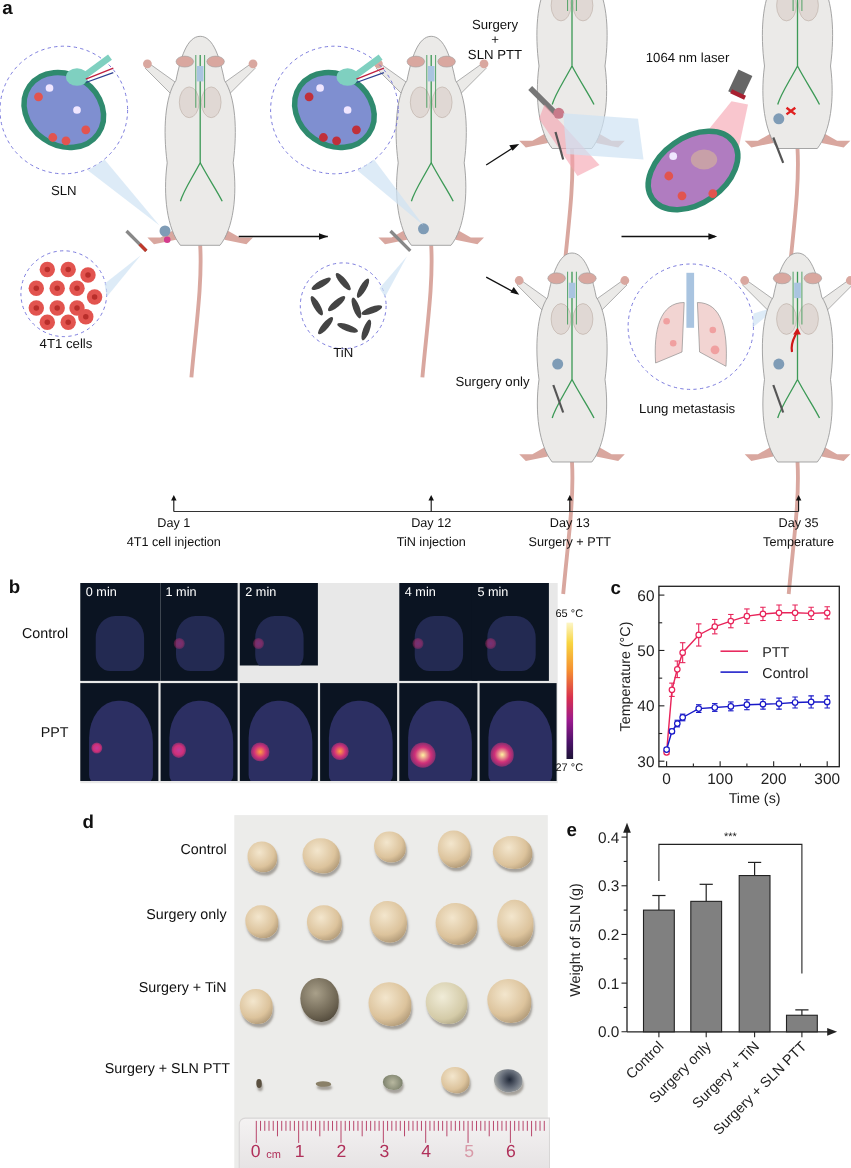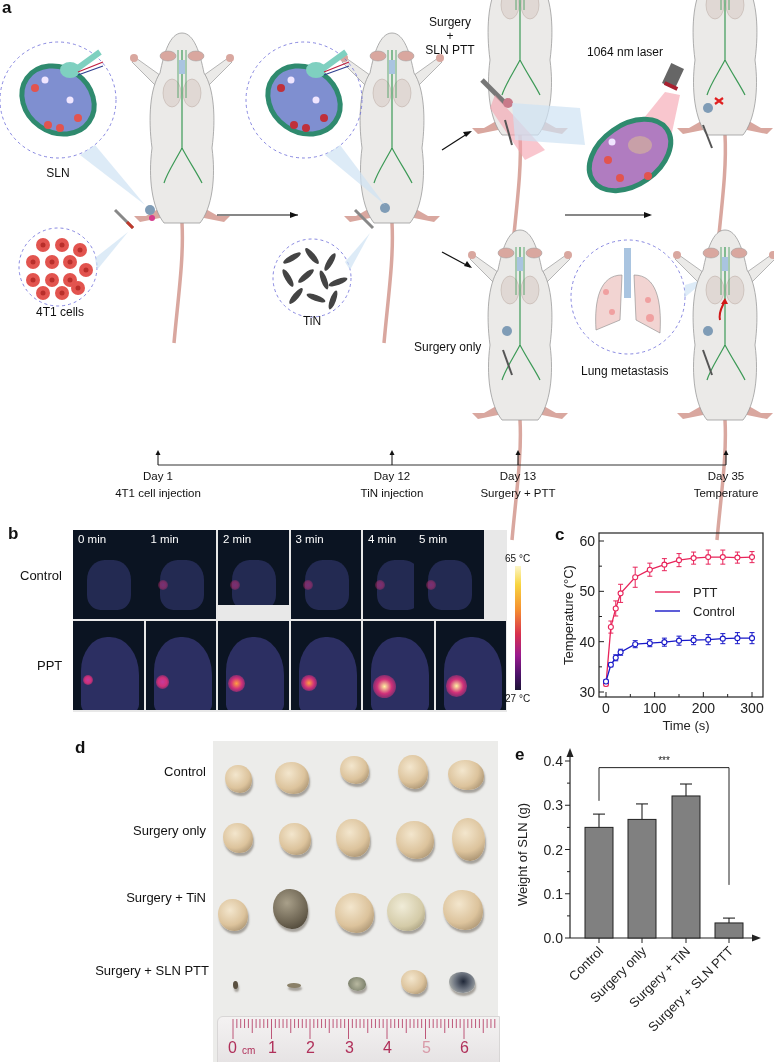--- a/index.html
+++ b/index.html
@@ -249,31 +249,26 @@
     <div class="thermo-cell" style="left: 72.5px; top: 0px; width: 70.5px; height: 89px;">
       <div class="blob" style="left: 14px; top: 30px; width: 44px; height: 50px; background: rgb(35, 42, 82); border-radius: 40% 40% 30% 30%;"></div>
       <div class="blob" style="left: 12px; top: 50px; width: 10px; height: 10px; background: radial-gradient(circle, rgb(195, 60, 156) 0%, rgb(208, 48, 122) 45%, rgba(60, 30, 110, 0) 100%); opacity: 0.5;"></div>
       <div class="t-label">1 min</div>
     </div>
     <div class="thermo-cell" style="left: 145px; top: 0px; width: 70.5px; height: 75px;">
       <div class="blob" style="left: 14px; top: 30px; width: 44px; height: 50px; background: rgb(35, 42, 82); border-radius: 40% 40% 30% 30%;"></div>
       <div class="blob" style="left: 12px; top: 50px; width: 10px; height: 10px; background: radial-gradient(circle, rgb(195, 60, 156) 0%, rgb(208, 48, 122) 45%, rgba(60, 30, 110, 0) 100%); opacity: 0.5;"></div>
       <div class="t-label">2 min</div>
     </div>
-    <div class="thermo-cell" style="left: 217.5px; top: 0px; width: 70.5px; height: 89px;">
-      <div class="blob" style="left: 14px; top: 30px; width: 44px; height: 50px; background: rgb(35, 42, 82); border-radius: 40% 40% 30% 30%;"></div>
-      <div class="blob" style="left: 12px; top: 50px; width: 10px; height: 10px; background: radial-gradient(circle, rgb(195, 60, 156) 0%, rgb(208, 48, 122) 45%, rgba(60, 30, 110, 0) 100%); opacity: 0.5;"></div>
-      <div class="t-label">3 min</div>
-    </div>
     <div class="thermo-cell" style="left: 290px; top: 0px; width: 70.5px; height: 89px;">
       <div class="blob" style="left: 14px; top: 30px; width: 44px; height: 50px; background: rgb(35, 42, 82); border-radius: 40% 40% 30% 30%;"></div>
       <div class="blob" style="left: 12px; top: 50px; width: 10px; height: 10px; background: radial-gradient(circle, rgb(195, 60, 156) 0%, rgb(208, 48, 122) 45%, rgba(60, 30, 110, 0) 100%); opacity: 0.5;"></div>
       <div class="t-label">4 min</div>
     </div>
-    <div class="thermo-cell" style="left: 341px; top: 0px; width: 70px; height: 89px;">
+    <div class="thermo-cell" style="left: 356px; top: 0px; width: 70px; height: 89px;">
       <div class="blob" style="left: 14px; top: 30px; width: 44px; height: 50px; background: rgb(35, 42, 82); border-radius: 40% 40% 30% 30%;"></div>
       <div class="blob" style="left: 12px; top: 50px; width: 10px; height: 10px; background: radial-gradient(circle, rgb(195, 60, 156) 0%, rgb(208, 48, 122) 45%, rgba(60, 30, 110, 0) 100%); opacity: 0.5;"></div>
       <div class="t-label">5 min</div>
     </div>
     <div class="thermo-cell" style="left: 0px; top: 91px; width: 70.5px; height: 89px;">
       <div class="blob" style="left: 8px; top: 16px; width: 58px; height: 75px; background: rgb(44, 47, 98); border-radius: 45% 50% 10% 10%;"></div>
       <div class="blob" style="left: 10px; top: 54px; width: 10.4px; height: 10.4px; background: radial-gradient(circle, rgb(195, 60, 156) 0%, rgb(208, 48, 122) 45%, rgba(60, 30, 110, 0) 100%); opacity: 1;"></div>
     </div>
     <div class="thermo-cell" style="left: 72.5px; top: 91px; width: 70.5px; height: 89px;">
       <div class="blob" style="left: 8px; top: 16px; width: 58px; height: 75px; background: rgb(44, 47, 98); border-radius: 45% 50% 10% 10%;"></div>

